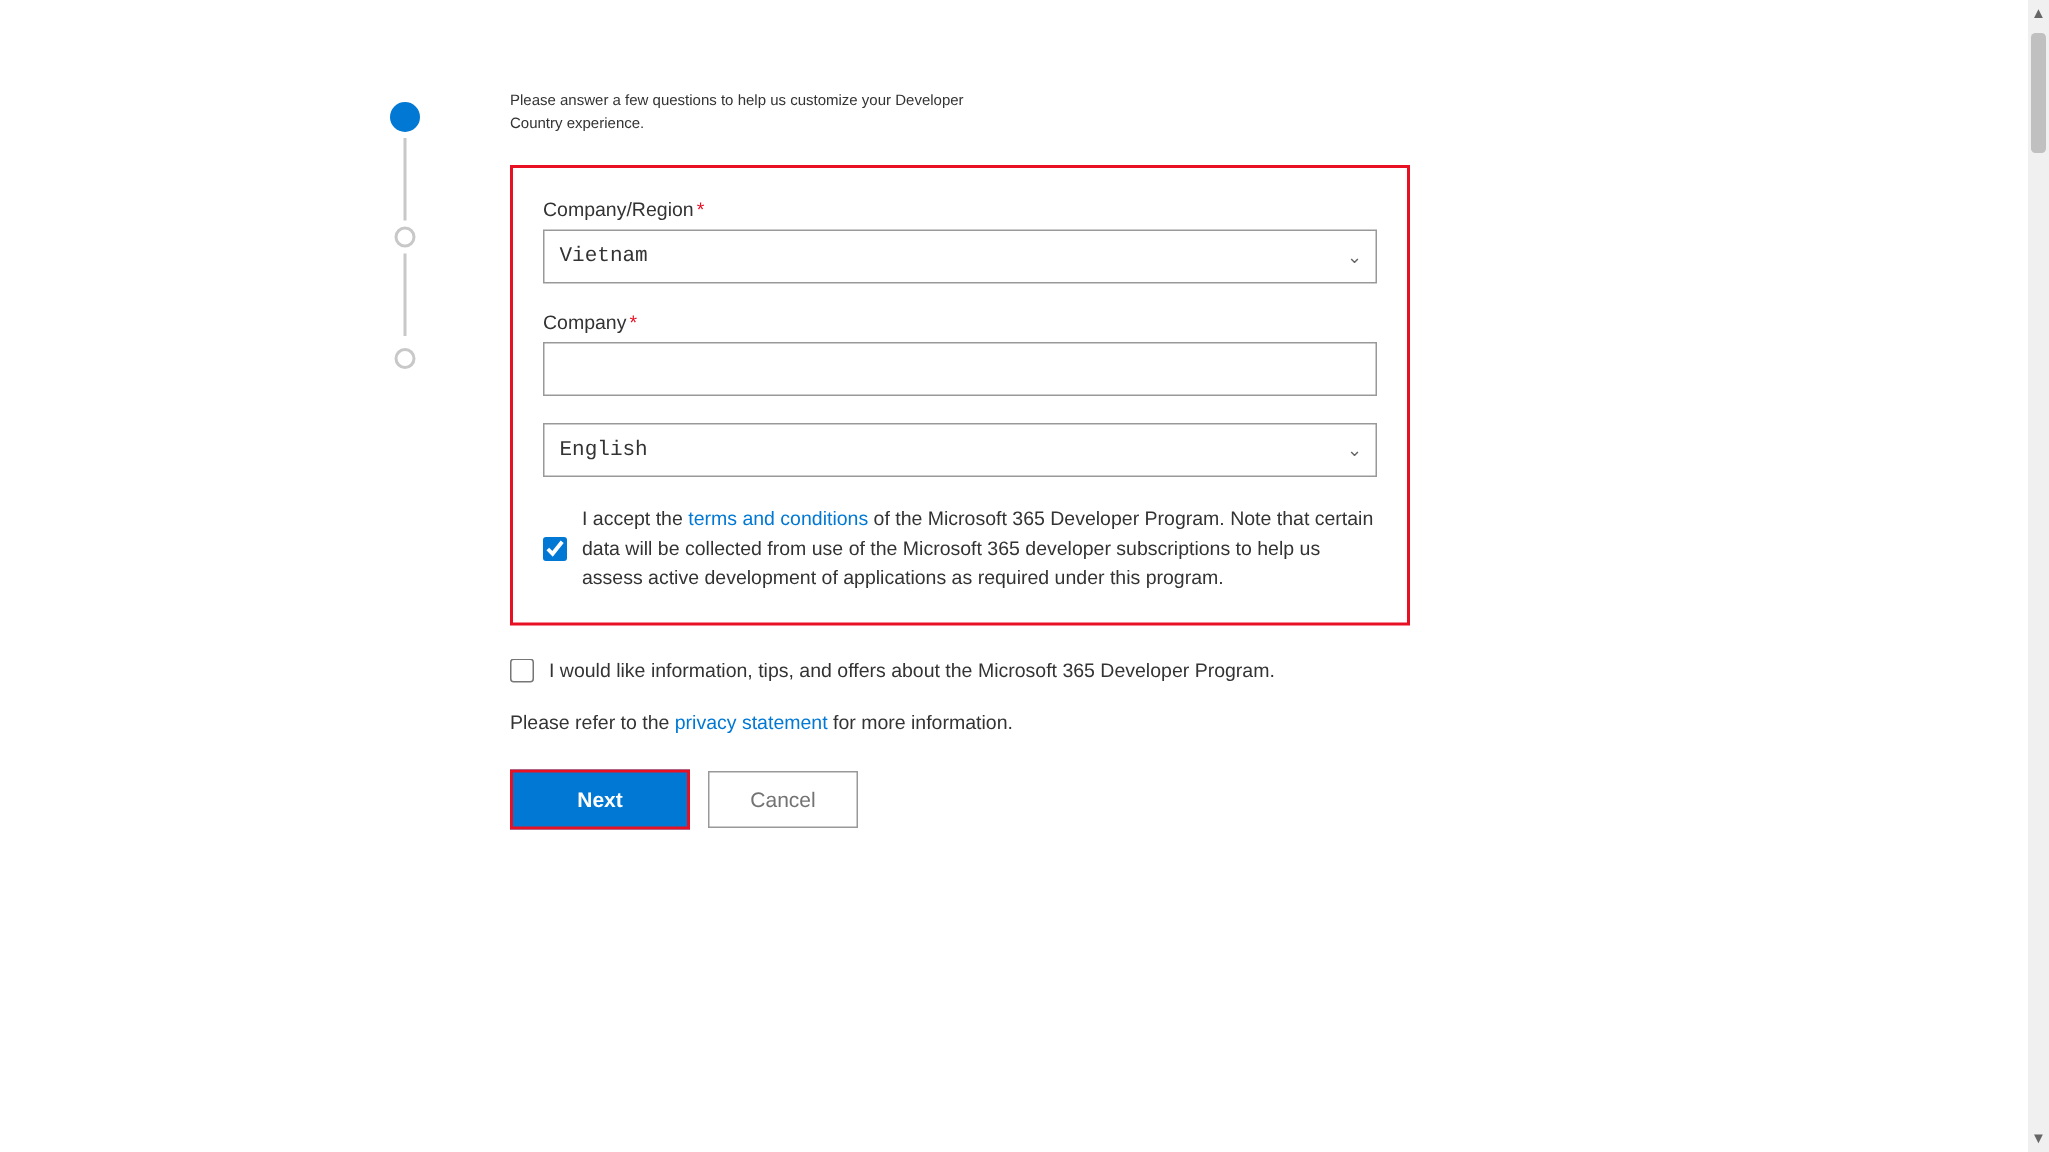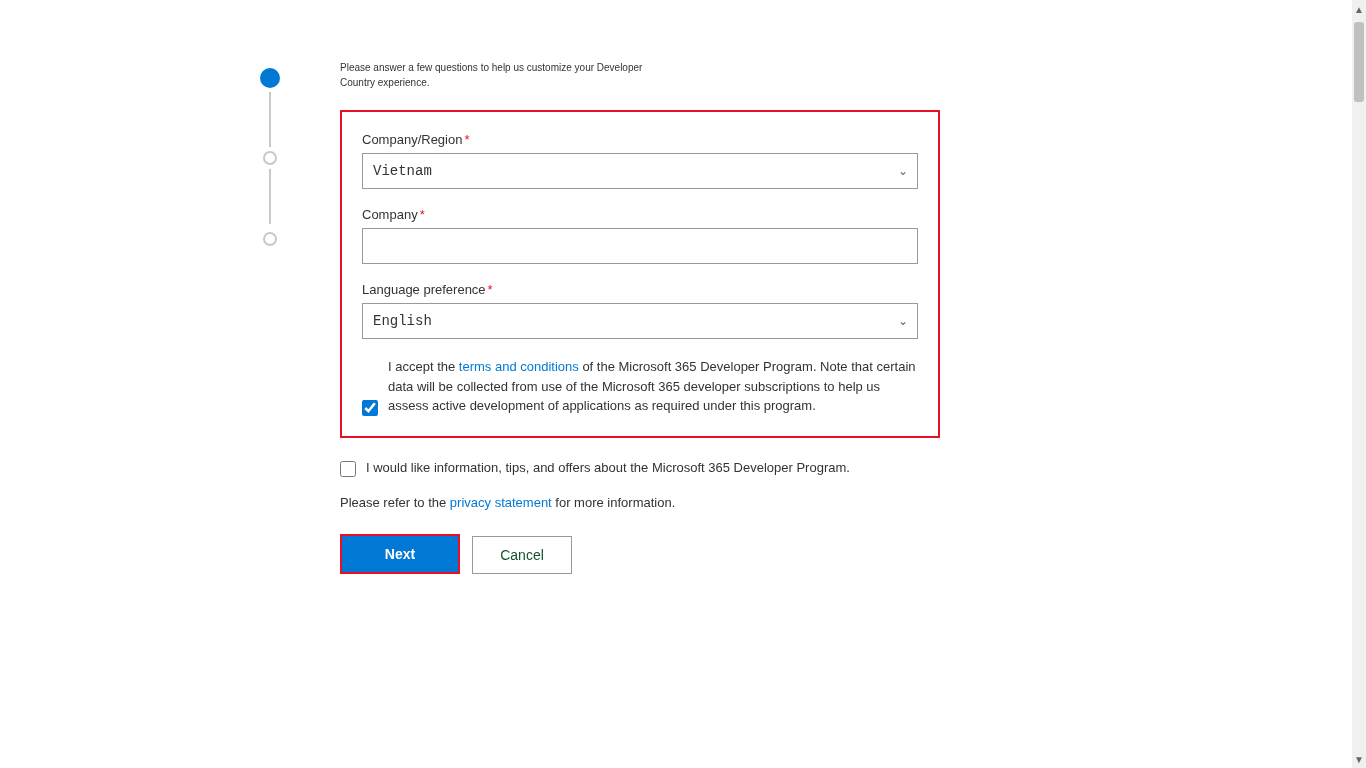--- a/index.html
+++ b/index.html
@@ -165,21 +165,21 @@
       height: 36px;
       border: 1px solid #999;
       padding: 0 10px;
       font-size: 14px;
       color: #333;
       outline: none;
     }
 
     .checkbox-row {
       display: flex;
-      align-items: flex-end;
+      align-items: center;
       gap: 10px;
     }
 
     .checkbox-input {
       width: 16px;
       height: 16px;
       margin-top: 2px;
       flex-shrink: 0;
       accent-color: #0078d4;
     }
@@ -204,38 +204,38 @@
     .privacy-text {
       font-size: 13px;
       color: #333;
       margin-bottom: 24px;
       margin-left: 0;
     }
 
     .button-row {
       display: flex;
       gap: 12px;
-      align-items: flex-end;
+      align-items: center;
     }
 
     .btn-next {
       background-color: #0078d4;
       color: #ffffff;
       border: 2px solid #e81123;
       padding: 10px 32px;
       font-size: 14px;
       font-weight: 600;
       cursor: pointer;
       min-width: 120px;
       outline: none;
     }
 
     .btn-cancel {
       background-color: #ffffff;
-      color: #14532d;
+      color: #737373;
       border: 1px solid #999;
       padding: 10px 24px;
       font-size: 14px;
       cursor: pointer;
       min-width: 100px;
       outline: none;
     }
   </style>
 </head>
 <body>
@@ -283,23 +283,20 @@
       </div>
 
       <div class="field-group">
         <label class="field-label">
           <span>Company</span><span class="required-star">*</span>
         </label>
         <input type="text" class="text-input" value="" style="">
       </div>
 
       <div class="field-group">
-        <label class="field-label">
-          <span>Language preference</span><span class="required-star">*</span>
-        </label>
         <div class="select-wrapper">
           <select class="select-field">
             <option value="English" selected="">English</option>
             <option value="French">French</option>
             <option value="German">German</option>
             <option value="Japanese">Japanese</option>
             <option value="Chinese">Chinese</option>
             <option value="Spanish">Spanish</option>
           </select>
           <span class="chevron-down">⌄</span>

